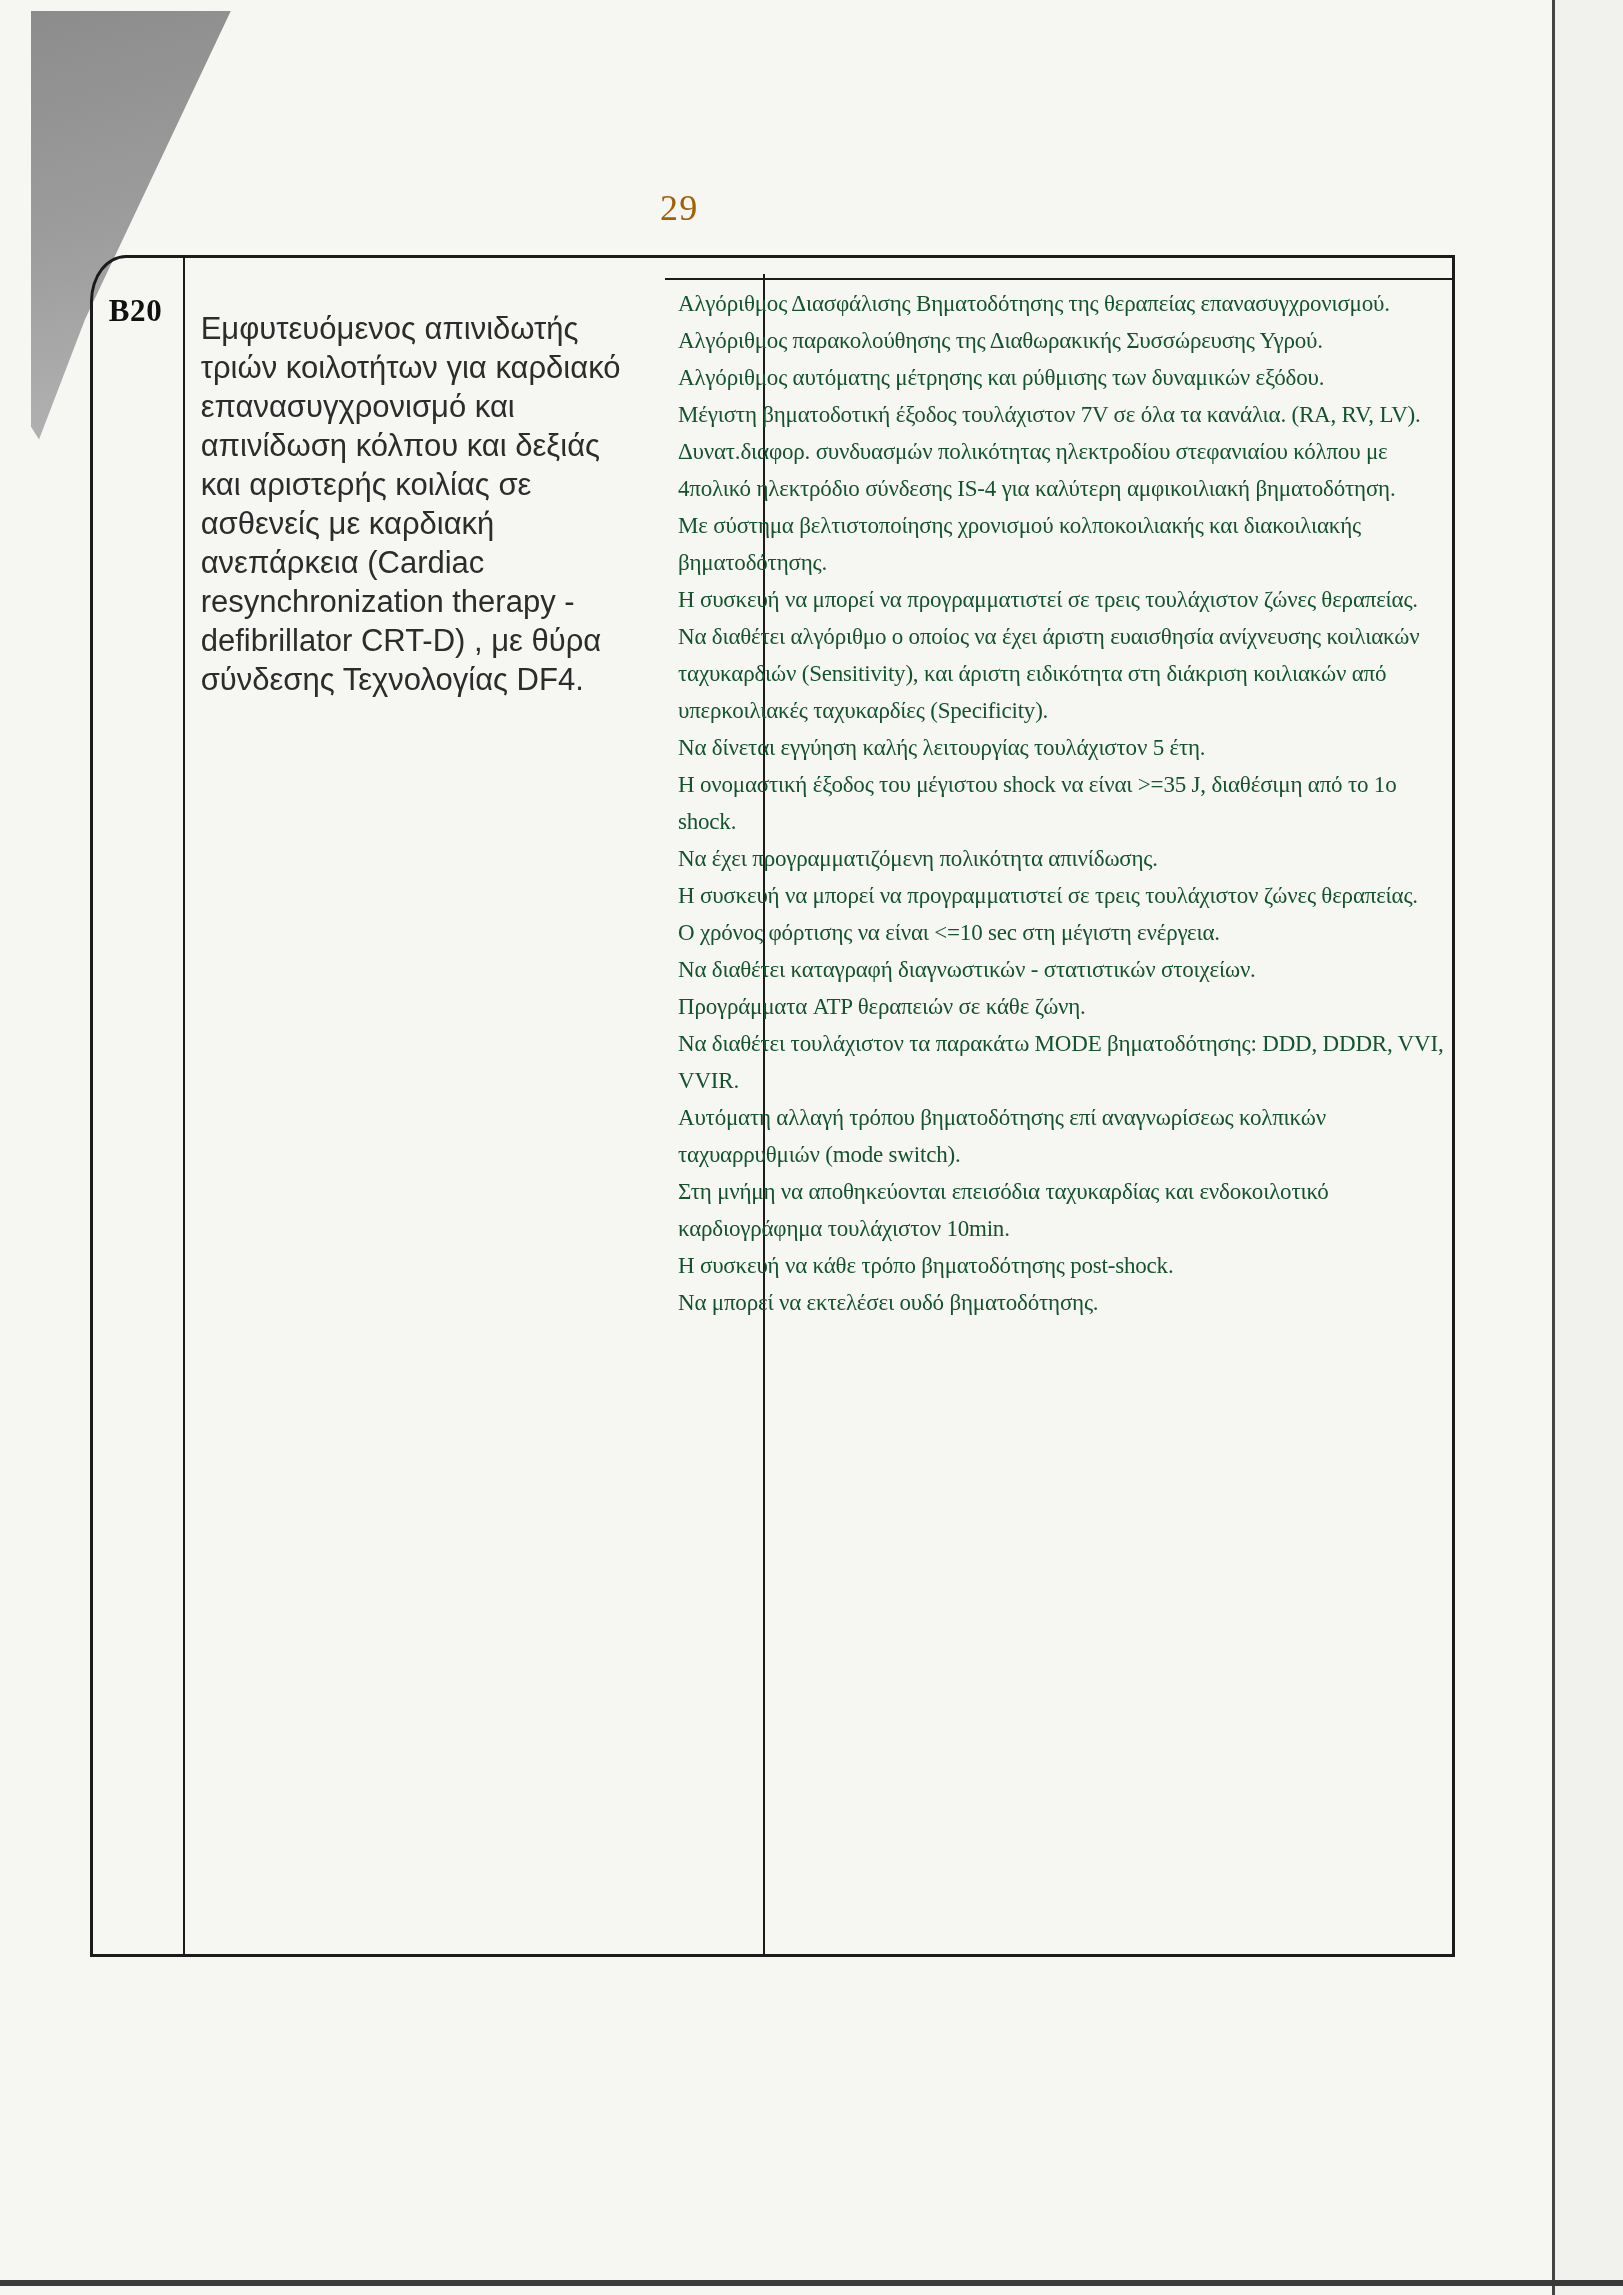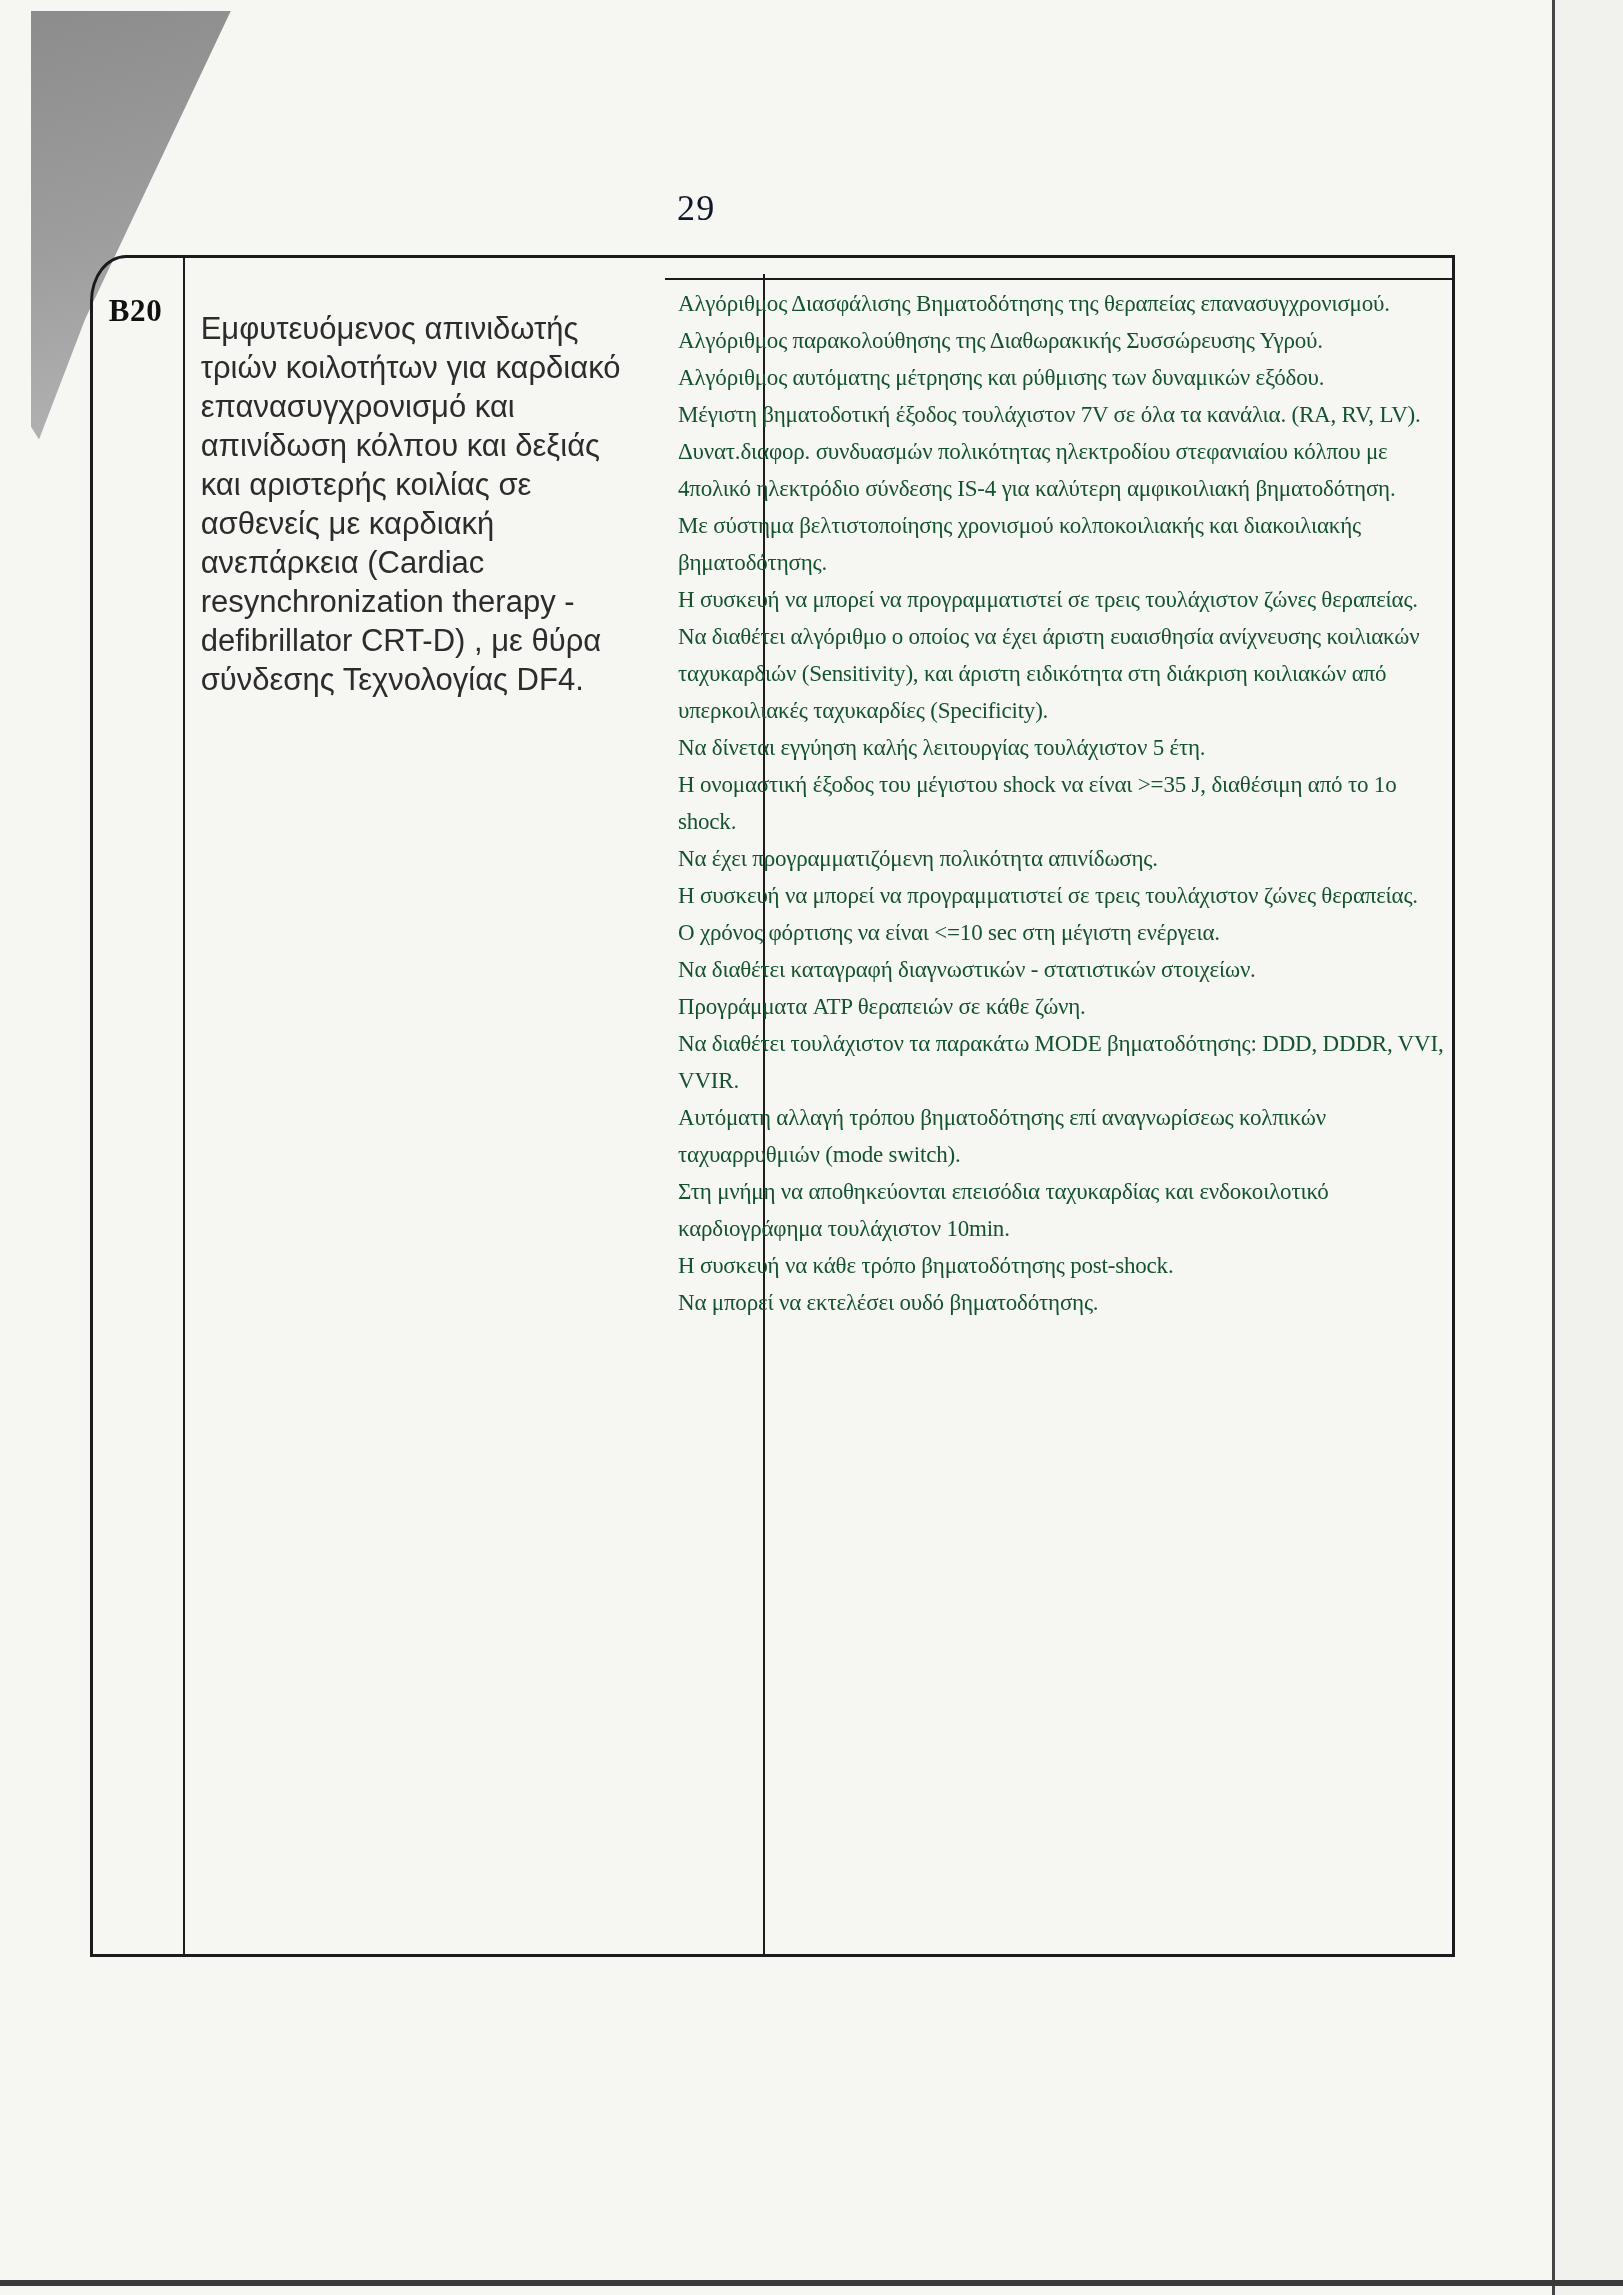--- a/index.html
+++ b/index.html
@@ -13,22 +13,22 @@
     background:#f6f6f3;
     overflow:hidden;
   }
   
   .wedge {
     position:absolute; left:31px; top:10.5px; width:200px; height:429px;
     background:linear-gradient(165deg,#8c8c8c 0%,#9d9d9d 50%,#b6b6b6 100%);
     clip-path:polygon(0 0, 100% 0, 27% 72%, 4% 100%, 0 97%);
   }
   .page-number {
-    position:absolute; left:677px; top:187px;
-    font-size:36px; color:#0f172a; letter-spacing:1.3px;
+    position:absolute; left:660px; top:187px;
+    font-size:36px; color:#a16207; letter-spacing:1.3px;
   }
   
   .doc-table {
     position:absolute; left:90px; top:255px; width:1365px; height:1702px;
     box-sizing:border-box;
     border:3.3px solid #1b1b1b;
     border-top-left-radius:36px 46px;
   }
   .cell { position:absolute; box-sizing:border-box; }
   .cell-code {

